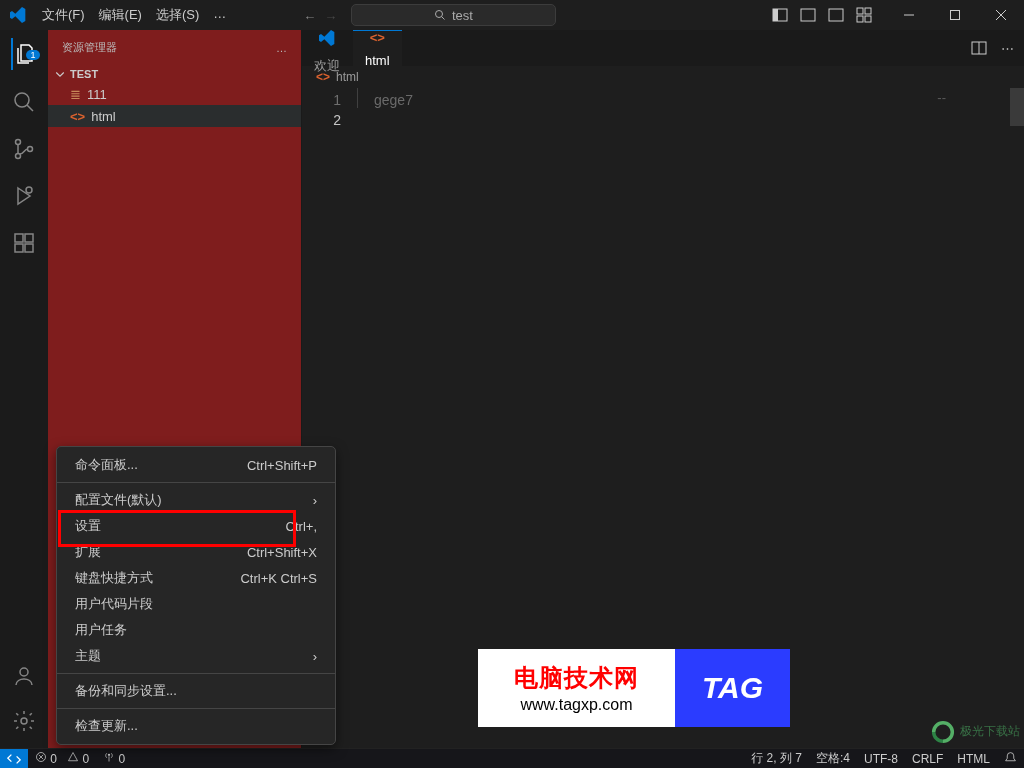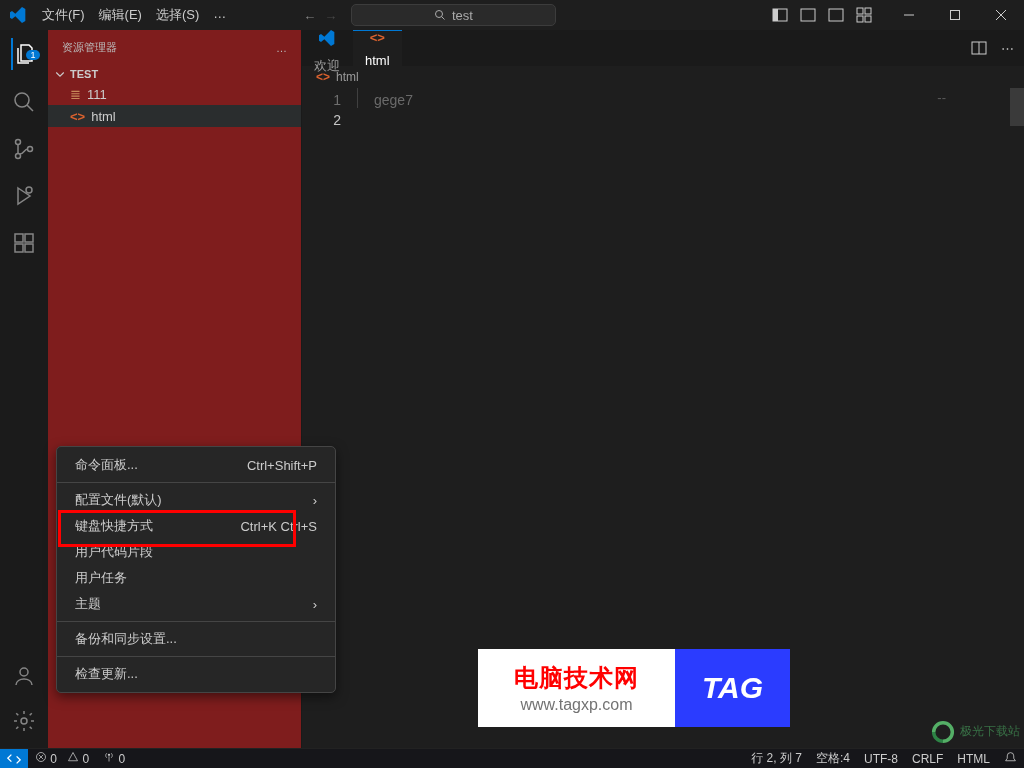--- a/index.html
+++ b/index.html
@@ -66,21 +66,21 @@
 
 .status { position:absolute; left:0; right:0; bottom:0; height:20px; background:#16161a; border-top:1px solid #222; display:flex; align-items:center; font-size:12px; color:#cccccc;}
 .status .lseg { background:#0078d4; width:28px; height:100%; display:flex; align-items:center; justify-content:center;}
 .status .seg { padding:0 7px; }
 .status .spacer { flex:1; }
 
 
 .wm1 { position:absolute; left:478px; top:649px; width:312px; height:78px; display:flex; z-index:30;}
 .wm1 .a { flex:1; background:#fff; display:flex; flex-direction:column; align-items:center; justify-content:center;}
 .wm1 .a .t1 { color:#ff0000; font-size:24px; font-weight:bold; letter-spacing:1px;}
-.wm1 .a .t2 { color:#737373; font-size:16px; margin-top:2px;}
+.wm1 .a .t2 { color:#000000; font-size:16px; margin-top:2px;}
 .wm1 .b { width:115px; background:#2b3cff; display:flex; align-items:center; justify-content:center; color:#fff; font-size:30px; font-weight:bold; font-style:italic;}
 .wm2 { position:absolute; right:4px; bottom:22px; color:#3b7a4a; font-size:12px; z-index:25; opacity:0.9;}
 .wm2 svg { vertical-align:middle; }
 </style>
 </head>
 <body>
 
 <div class="titlebar">
   <div class="logo">
     <svg width="16" height="16" viewBox="0 0 24 24">
@@ -252,20 +252,28 @@
 
 <div class="ctxmenu">
   <div class="row">
       <span>命令面板...</span>
       <span class="sub">Ctrl+Shift+P</span>
     </div>
   <div class="sep"></div>
   <div class="row">
       <span>配置文件(默认)</span>
       <span class="sub">›</span>
+    </div>
+  <div class="row">
+      <span>设置</span>
+      <span class="sub">Ctrl+,</span>
+    </div>
+  <div class="row">
+      <span>扩展</span>
+      <span class="sub">Ctrl+Shift+X</span>
     </div>
   <div class="row">
       <span>键盘快捷方式</span>
       <span class="sub">Ctrl+K Ctrl+S</span>
     </div>
   <div class="row">
       <span>用户代码片段</span>
       <span></span>
     </div>
   <div class="row">

